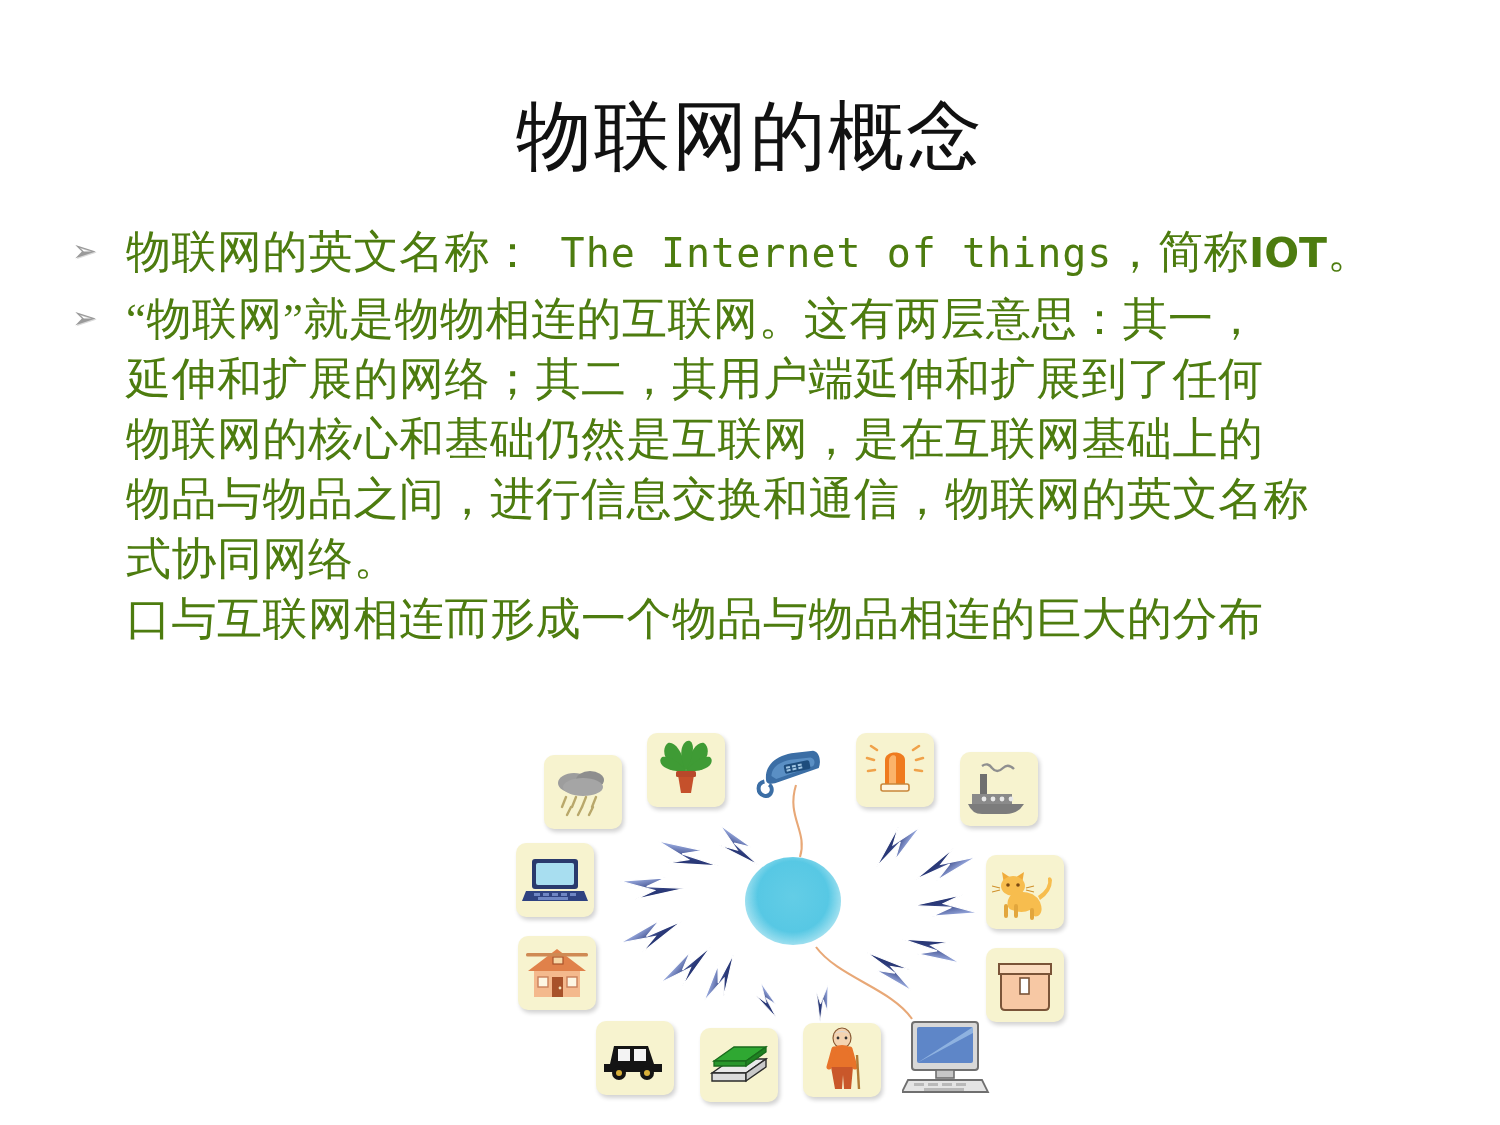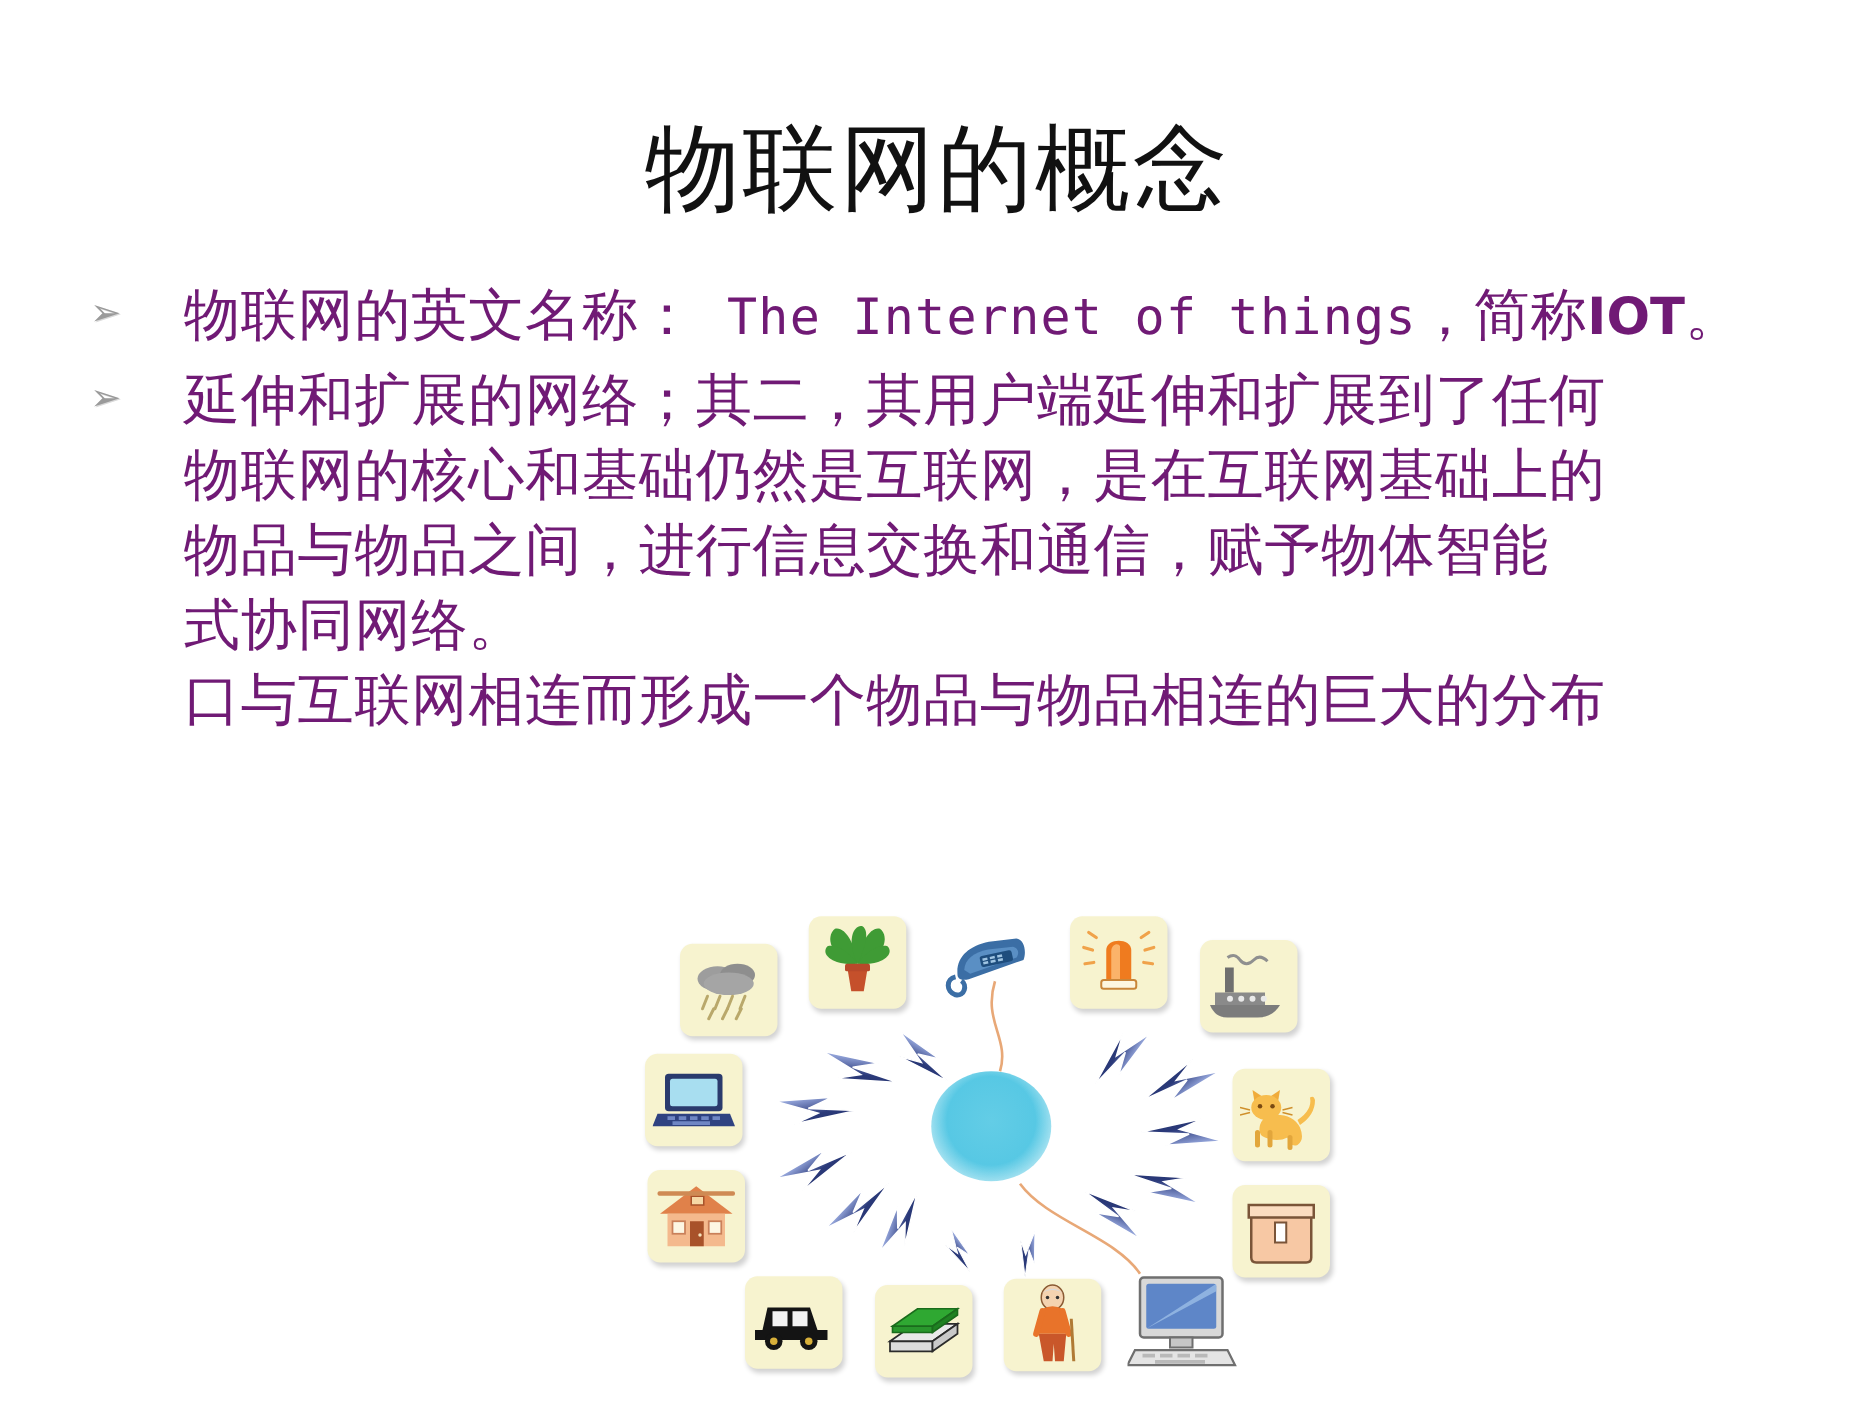--- a/index.html
+++ b/index.html
@@ -59,23 +59,22 @@
     font-size: 30px;
     line-height: 30px;
     color: #9a9a9a;
     text-shadow: 1px 1px 0 #d9d9d9;
   }
   .bullet-text {
     flex: 1 1 auto;
     font-family: "Liberation Serif", "DejaVu Serif", serif;
     font-size: 45px;
     line-height: 60px;
-    color: #701a75;
+    color: #4d7c0f;
     letter-spacing: 0.5px;
-    margin-left: 21px;
   }
   .bullet-text .latin {
     font-family: "DejaVu Sans Mono", "Liberation Mono", monospace;
     font-size: 40px;
     letter-spacing: 1px;
   }
   .bullet-text .latin-tight {
     font-family: "DejaVu Sans", "Liberation Sans", sans-serif;
     font-size: 41px;
     font-weight: 600;
@@ -139,23 +138,24 @@
     <div class="bullet-row">
       <div class="bullet-marker">➢</div>
       <div class="bullet-text">
         <span class="para-line"><span>物联网的英文名称：</span><span class="latin"> The Internet of things</span><span>，简称</span><span class="latin-tight">IOT</span><span>。</span></span>
       </div>
     </div>
 
     <div class="bullet-row">
       <div class="bullet-marker">➢</div>
       <div class="bullet-text">
+        <span class="para-line">“物联网”就是物物相连的互联网。这有两层意思：其一，</span>
         <span class="para-line">延伸和扩展的网络；其二，其用户端延伸和扩展到了任何</span>
         <span class="para-line">物联网的核心和基础仍然是互联网，是在互联网基础上的</span>
-        <span class="para-line">物品与物品之间，进行信息交换和通信，赋予物体智能</span>
+        <span class="para-line">物品与物品之间，进行信息交换和通信，物联网的英文名称</span>
         <span class="para-line">式协同网络。</span>
         <span class="para-line">口与互联网相连而形成一个物品与物品相连的巨大的分布</span>
       </div>
     </div>
 
   </div>
 
   <div class="iot-figure">
 
     <svg class="iot-canvas" viewBox="0 0 565 382">

